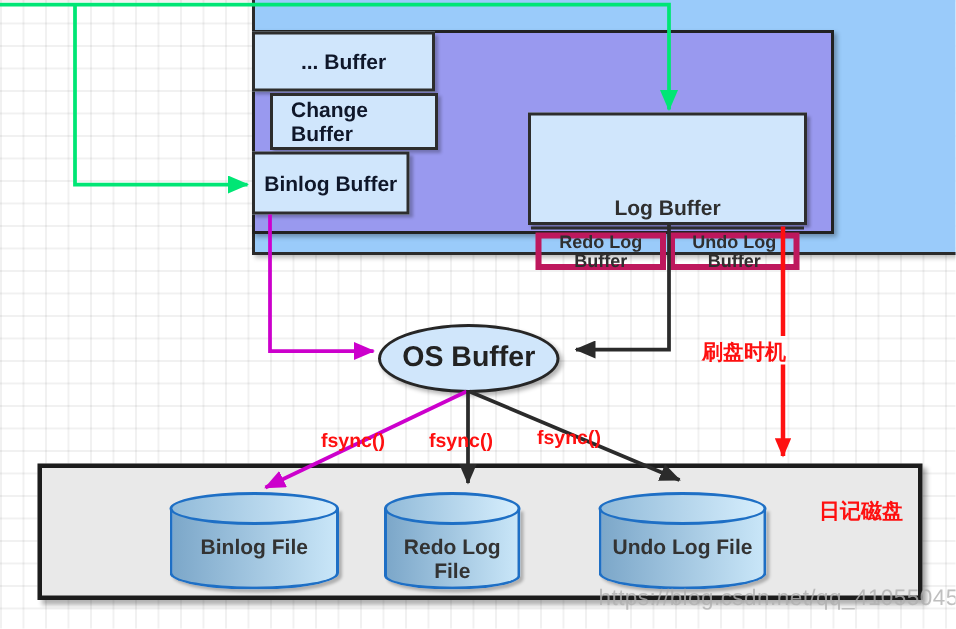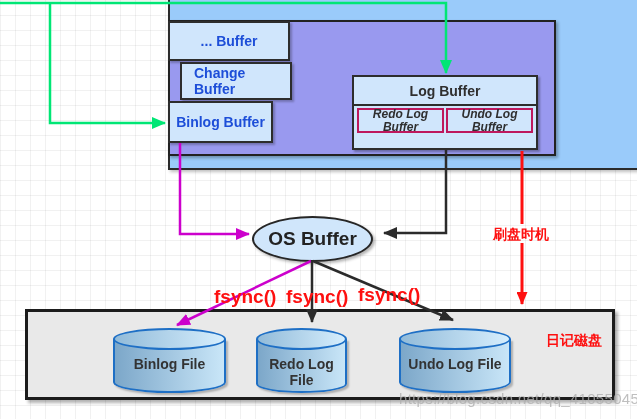--- a/index.html
+++ b/index.html
@@ -10,50 +10,50 @@
     background-image:
       linear-gradient(rgba(0,0,0,0.055) 1px, transparent 1px),
       linear-gradient(90deg, rgba(0,0,0,0.055) 1px, transparent 1px);
     background-size:15px 15px;
   }
   .shape{position:absolute;box-sizing:border-box;}
   .outer-box{left:168px;top:-8px;width:482px;height:178px;background:#9acbfa;border:2.5px solid #2b2b2b;box-shadow:2px 2px 3px rgba(0,0,0,0.25);}
   .purple-box{left:168px;top:20px;width:388px;height:136px;background:#9999ef;border:2.5px solid #222;box-shadow:2px 2px 3px rgba(0,0,0,0.3);}
   .purple-title{position:absolute;left:0;right:0;top:1px;text-align:left;font-size:18px;font-weight:bold;color:#111;}
   .cell{background:#d0e6fc;border:2.5px solid #2d2d2d;display:flex;align-items:center;justify-content:center;
-        font-size:14px;font-weight:bold;color:#1d4ed8;box-shadow:2px 2px 2px rgba(0,0,0,0.25);}
+        font-size:14px;font-weight:bold;color:#0f172a;box-shadow:2px 2px 2px rgba(0,0,0,0.25);}
   .stack0{left:168px;top:21px;width:122px;height:40px;}
   .stack1{left:180px;top:62px;width:112px;height:38px;padding-left:12px;}
   .stack2{left:168px;top:101px;width:105px;height:42px;}
   .logbuf{left:352px;top:75px;width:186px;height:75px;background:#d0e6fc;border:2.5px solid #2d2d2d;box-shadow:2px 2px 2px rgba(0,0,0,0.3);}
-  .logbuf-header{height:27px;border-bottom:2.5px solid #2d2d2d;display:flex;align-items:center;justify-content:center;font-size:14px;font-weight:bold;color:#2f2f2f;}
+  .logbuf-header{height:27px;border-bottom:2.5px solid #2d2d2d;display:flex;align-items:center;justify-content:center;font-size:14px;font-weight:bold;color:#2f2f2f;margin-top:47px;}
   .logbuf-row{display:flex;gap:2px;margin:2px 3px 0 3px;}
-  .logbuf-cell{flex:1;border:2px solid #be185d;height:25px;display:flex;align-items:center;justify-content:center;
-               text-align:center;font-size:12px;font-weight:bold;color:#2f2f2f;line-height:1.05;padding:1px 6px;box-sizing:border-box;font-style:italic;}
+  .logbuf-cell{flex:1;border:4px solid #be185d;height:25px;display:flex;align-items:center;justify-content:center;
+               text-align:center;font-size:12px;font-weight:bold;color:#2f2f2f;line-height:1.05;padding:1px 6px;box-sizing:border-box;}
   .os-ellipse{left:252px;top:216px;width:121px;height:46px;border-radius:50%;background:#d0e6fb;border:2.5px solid #262626;
               display:flex;align-items:center;justify-content:center;font-size:19px;font-weight:bold;color:#222;
               box-shadow:2px 2px 3px rgba(0,0,0,0.3);}
   .disk-box{left:25px;top:309px;width:590px;height:91px;background:#e9e9e9;border:3px solid #1c1c1c;box-shadow:3px 3px 3px rgba(0,0,0,0.3);}
   .cyl{position:absolute;height:65px;}
   .cyl .cyl-top{position:absolute;left:0;right:0;top:0;height:22px;border-radius:50%;border:2px solid #1e6fc5;
                 background:linear-gradient(90deg,#92bbd9,#d6eefd);box-sizing:border-box;z-index:2;}
   .cyl .cyl-body{position:absolute;left:0;right:0;top:11px;bottom:0;border:2px solid #1e6fc5;border-top:none;
                  border-radius:0 0 55px 55px / 0 0 11px 11px;background:linear-gradient(90deg,#7ca7c9,#c9e6f8);
                  box-sizing:border-box;box-shadow:2px 2px 2px rgba(0,0,0,0.25);}
   .cyl .cyl-label{position:absolute;left:0;right:0;top:28px;text-align:center;font-size:14px;font-weight:bold;color:#333;z-index:3;}
   .cyl-binlog{left:113px;top:328px;width:113px;}
   .cyl-redo{left:256px;top:328px;width:91px;}
   .cyl-undo{left:399px;top:328px;width:112px;}
   .overlay{position:absolute;left:0;top:0;width:637px;height:419px;z-index:10;pointer-events:none;}
   .lbl{position:absolute;z-index:11;font-weight:bold;white-space:nowrap;}
-  .lbl-red{color:#fe1010;font-size:19px;}
+  .lbl-red{color:#fe1010;font-size:13px;}
   .fsync1{left:214px;top:286px;}
   .fsync2{left:286px;top:286px;}
   .fsync3{left:358px;top:284px;}
-  .flush{left:493px;top:226px;font-size:14px;}
+  .flush{left:468px;top:226px;font-size:14px;}
   .diskname{left:546px;top:332px;font-size:14px;}
   .watermark{left:399px;top:390px;z-index:12;font-weight:normal;font-size:15px;color:rgba(175,175,175,0.8);letter-spacing:0.3px;}
 </style>
 </head>
 <body>
 
 <div class="stage">
 
   <div class="shape outer-box"></div>
 

